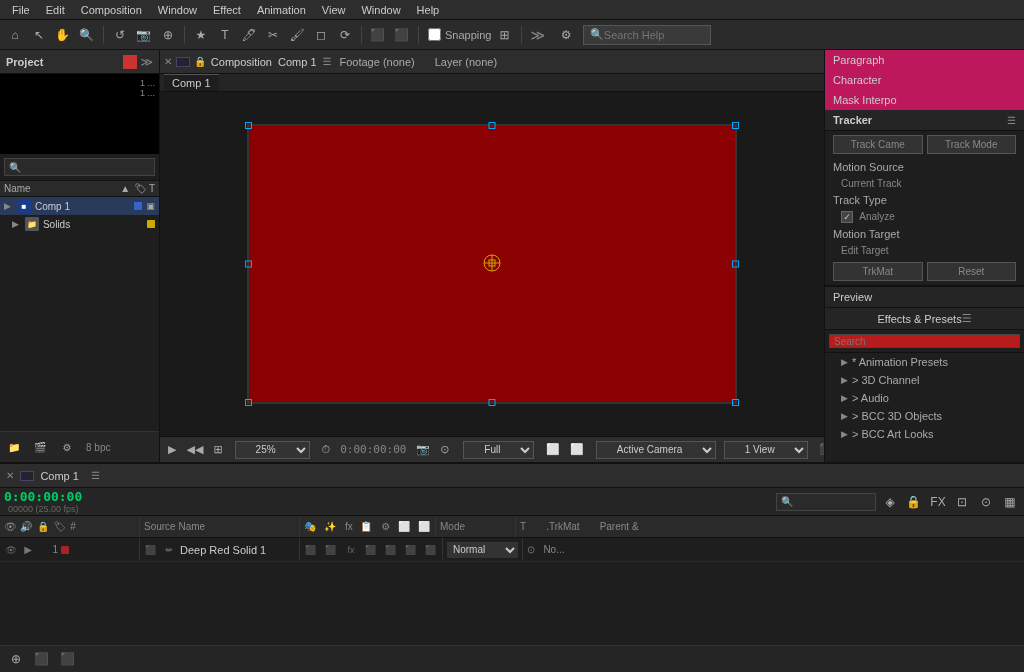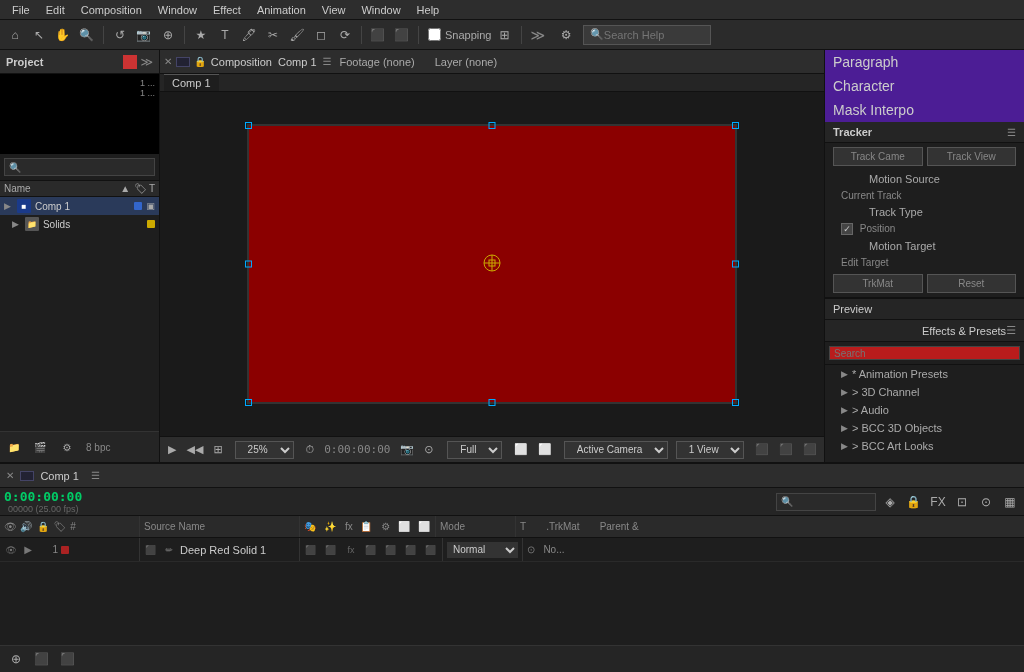--- a/index.html
+++ b/index.html
@@ -360,37 +360,37 @@
       height: 16px;
       background: #444;
       margin: 0 2px;
     }
     .zoom-select {
       background: #333;
       border: 1px solid #555;
       color: #ccc;
       font-size: 10px;
       height: 18px;
-      padding: 0 8px;
+      padding: 0 16px;
     }
 
     
     .panel-right {
       width: 200px;
       background: #1e1e1e;
       border-left: 1px solid #111;
       display: flex;
       flex-direction: column;
       flex-shrink: 0;
     }
     .right-section-header {
       padding: 4px 8px;
-      font-size: 14px;
-      color: #ccc;
-      background: #4c1d95;
+      font-size: 11px;
+      color: #ccc;
+      background: #be185d;
       display: flex;
       align-items: flex-start;
       justify-content: space-between;
       cursor: pointer;
     }
     .tracker-header {
       display: flex;
       align-items: center;
       justify-content: space-between;
       padding: 4px 8px;
@@ -422,32 +422,31 @@
       cursor: pointer;
       flex: 1;
     }
 
     .tracker-prop {
       padding: 3px 8px;
       font-size: 11px;
       color: #aaa;
       display: flex;
       align-items: flex-end;
-      margin-left: 36px;
     }
     .tracker-prop-value {
       font-size: 10px;
       color: #888;
       padding: 2px 8px 2px 16px;
     }
 
     .effects-presets-header {
       display: flex;
       align-items: center;
-      justify-content: flex-end;
+      justify-content: center;
       padding: 4px 8px;
       background: #252525;
       border-bottom: 1px solid #111;
     }
     .effects-search {
       padding: 4px;
       border-bottom: 1px solid #111;
     }
     .effects-search input {
       width: 100%;
@@ -970,35 +969,35 @@
         <span>Mask Interpo</span>
       </div>
 
       <div class="tracker-header">
         <span class="tracker-title">Tracker</span>
         <span class="tracker-menu">☰</span>
       </div>
 
       <div class="tracker-btn-row">
         <button class="tracker-btn">Track Came</button>
-        <button class="tracker-btn">Track View</button>
+        <button class="tracker-btn">Track Mode</button>
       </div>
 
       <div class="tracker-prop">
         <span>Motion Source</span>
       </div>
       <div class="tracker-prop-value">
         <span>Current Track</span>
       </div>
       <div class="tracker-prop">
         <span>Track Type</span>
       </div>
       <div class="tracker-prop-value">
         <span class="tracker-checkbox checked"></span>
-        <span>Position</span>
+        <span>Analyze</span>
       </div>
       <div class="tracker-prop">
         <span>Motion Target</span>
       </div>
       <div class="tracker-prop-value">
         <span>Edit Target</span>
       </div>
       <div class="tracker-btn-row">
         <button class="tracker-btn">TrkMat</button>
         <button class="tracker-btn">Reset</button>

